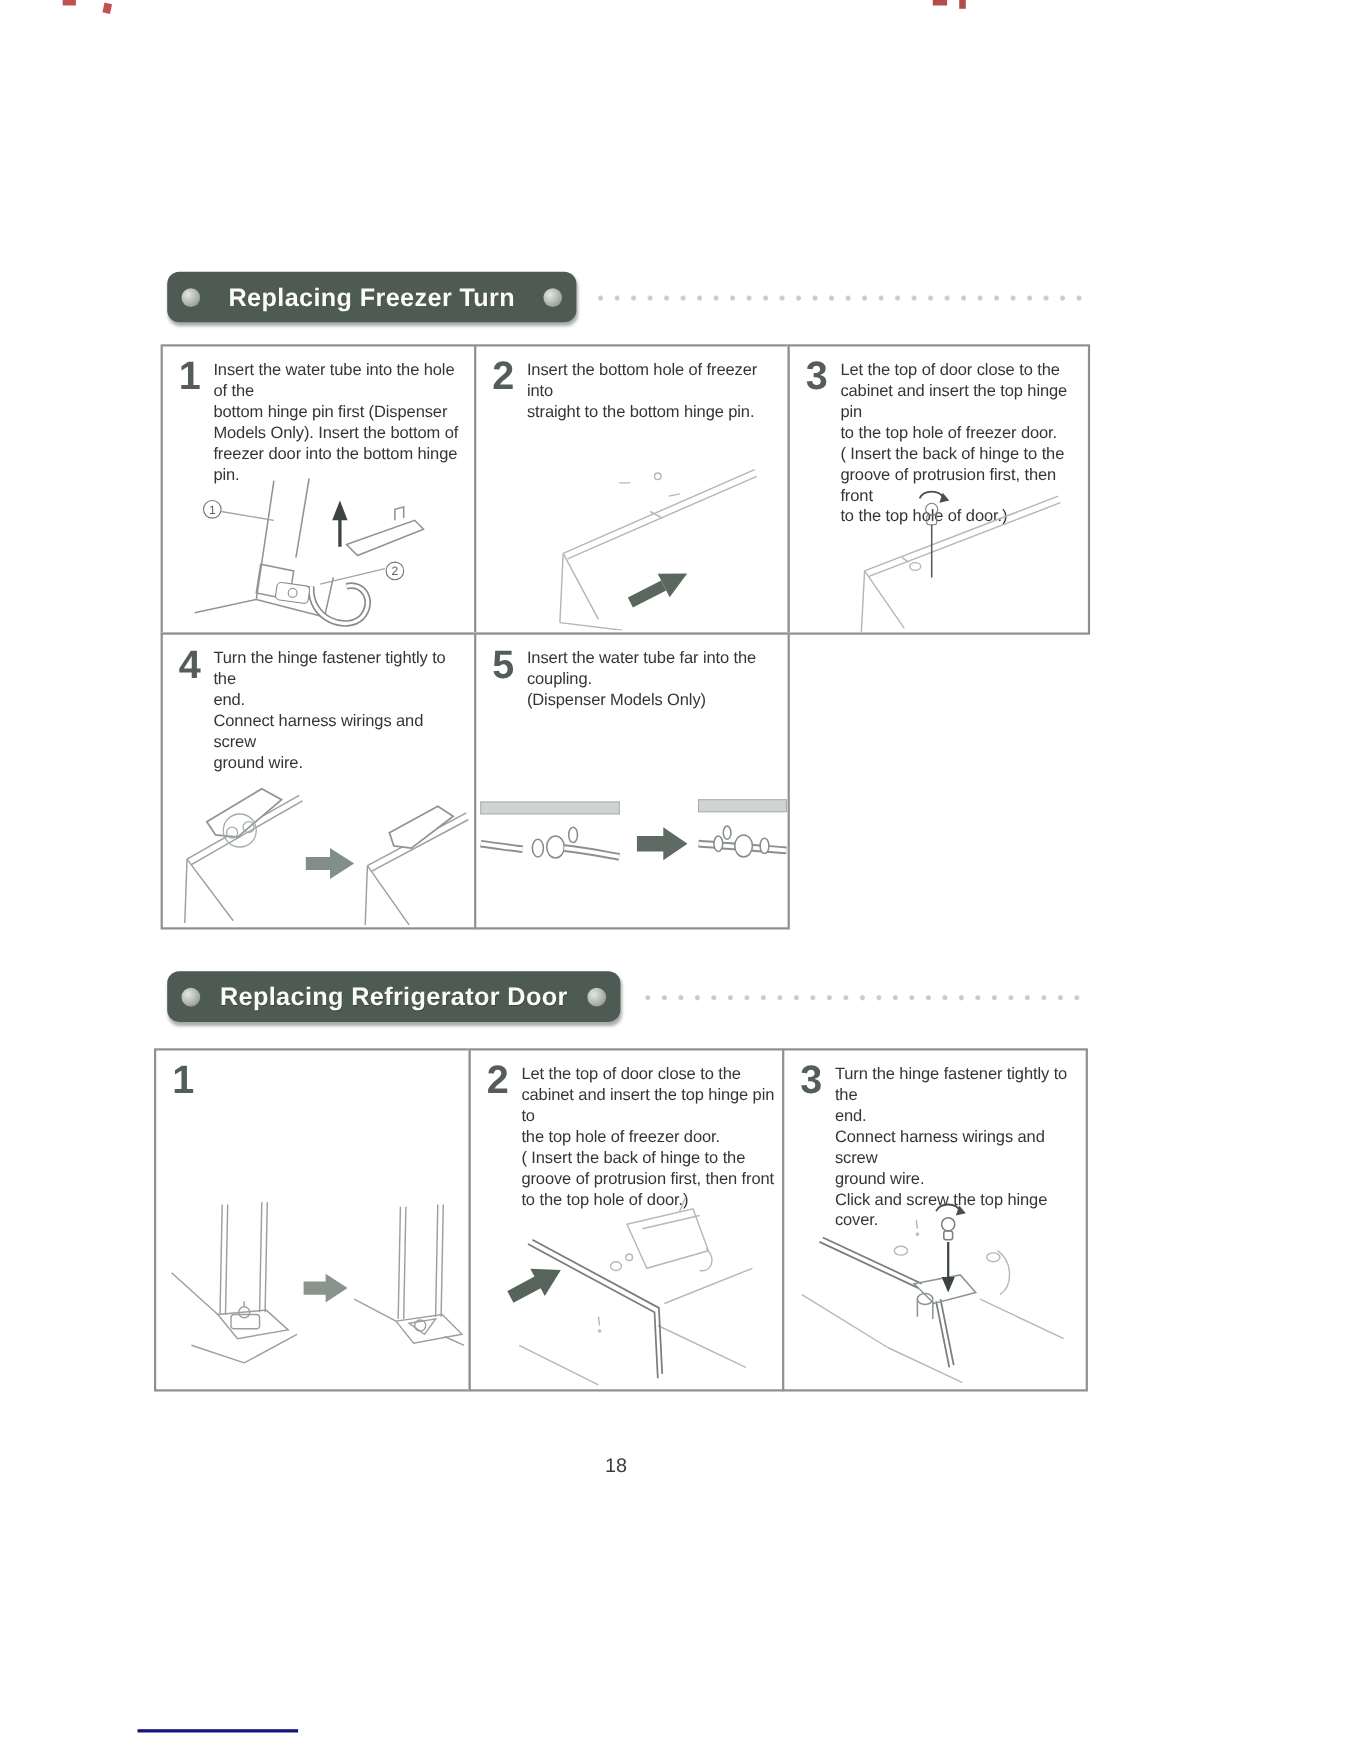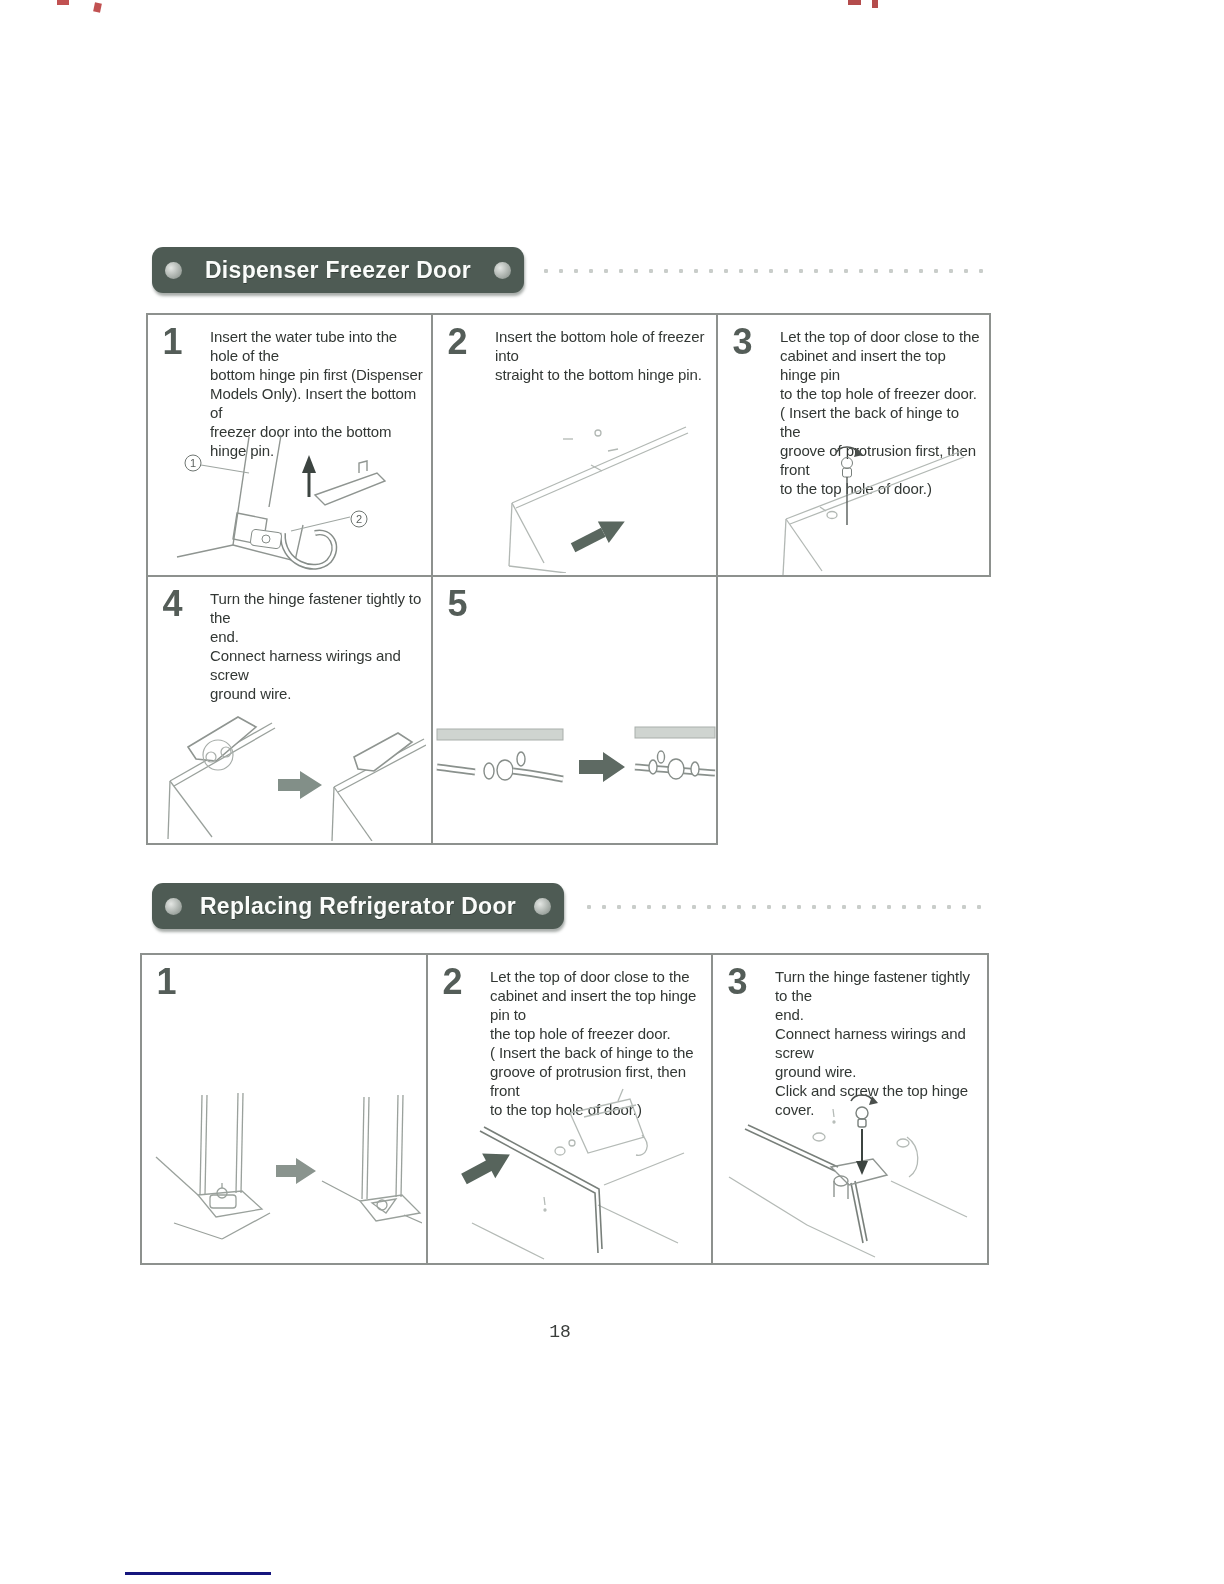--- a/index.html
+++ b/index.html
@@ -38,40 +38,40 @@
     border:2px solid #8d918e;
   }
   .cell + .cell { margin-left:-2px; }
   .step { display:flex; gap:9px; padding:10px 6px 0 12px; }
   .step-num {
     font-size:36px; line-height:34px; font-weight:bold; color:#545d58;
     min-width:25px; text-align:center; flex:0 0 auto;
   }
   .step-text {
     font-size:15px; line-height:19px; color:#323734; white-space:pre-line;
-    letter-spacing:-.1px; padding-top:2px;margin-left:16px;
+    letter-spacing:-.1px; padding-top:2px;
   }
   .illus { position:absolute; }
   
   .page-num { position:absolute; left:520px; top:1322px; width:80px; text-align:center;
-    font-size:18px; color:#3a3d3b;font-family:Liberation Mono, monospace; }
+    font-size:18px; color:#3a3d3b; }
 </style>
 </head>
 <body>
 
 <div class="sheet">
 
   <div class="scan-mark" style="left:57px;top:0;width:12px;height:5px;background:#b12525;"></div>
   <div class="scan-mark" style="left:94px;top:3px;width:7px;height:9px;background:#b12525;transform:rotate(12deg);"></div>
   <div class="scan-mark" style="left:848px;top:0;width:13px;height:5px;background:#a11f1f;"></div>
   <div class="scan-mark" style="left:872px;top:0;width:6px;height:8px;background:#a11f1f;"></div>
 
   <div class="pill" style="left:152px;top:247px;width:372px;">
     <span class="bullet"></span>
-    <span class="pill-title">Dispenser Freezer Door</span>
+    <span class="pill-title">Replacing Freezer Turn</span>
     <span class="bullet"></span>
   </div>
   <div class="dots" style="left:542px;top:266px;width:448px;"></div>
 
   <div class="trow" style="left:146px;top:313px;">
     <div class="cell" style="width:287px;height:264px;">
       <div class="step">
         <span class="step-num">1</span>
         <span class="step-text">Insert the water tube into the hole of the
 bottom hinge pin first (Dispenser
@@ -191,20 +191,23 @@
               <path d="M8,92 L46,146"></path>
           </g>
           <polygon points="28,62 72,38 86,47 48,76 32,74" fill="#fff" stroke="#8f9591" stroke-width="1.6"></polygon>
         </g>
       </svg>
     </div>
 
     <div class="cell" style="width:287px;height:270px;">
       <div class="step">
         <span class="step-num">5</span>
+        <span class="step-text">Insert the water tube far into the
+coupling.
+(Dispenser Models Only)</span>
       </div>
       <svg class="illus" style="left:0px;top:140px;" width="285" height="95" viewBox="0 0 285 95">
         <rect x="4" y="12" width="126" height="11" fill="#cfd4d0" stroke="#a9afab" stroke-width="1"></rect>
         <g>
           <path d="M4,50 C20,52 32,54 42,55" stroke="#8a918d" stroke-width="7" fill="none"></path>
           <path d="M4,50 C20,52 32,54 42,55" stroke="#ffffff" stroke-width="3.5" fill="none"></path>
           <ellipse cx="56" cy="54" rx="5" ry="8" stroke="#868d89" fill="#fff" stroke-width="1.4"></ellipse>
           <ellipse cx="72" cy="53" rx="8" ry="10" stroke="#868d89" fill="#fff" stroke-width="1.4"></ellipse>
           <ellipse cx="88" cy="42" rx="4" ry="7" stroke="#868d89" fill="#fff" stroke-width="1.4"></ellipse>
           <path d="M80,54 C100,56 118,60 130,62" stroke="#8a918d" stroke-width="7" fill="none"></path>

